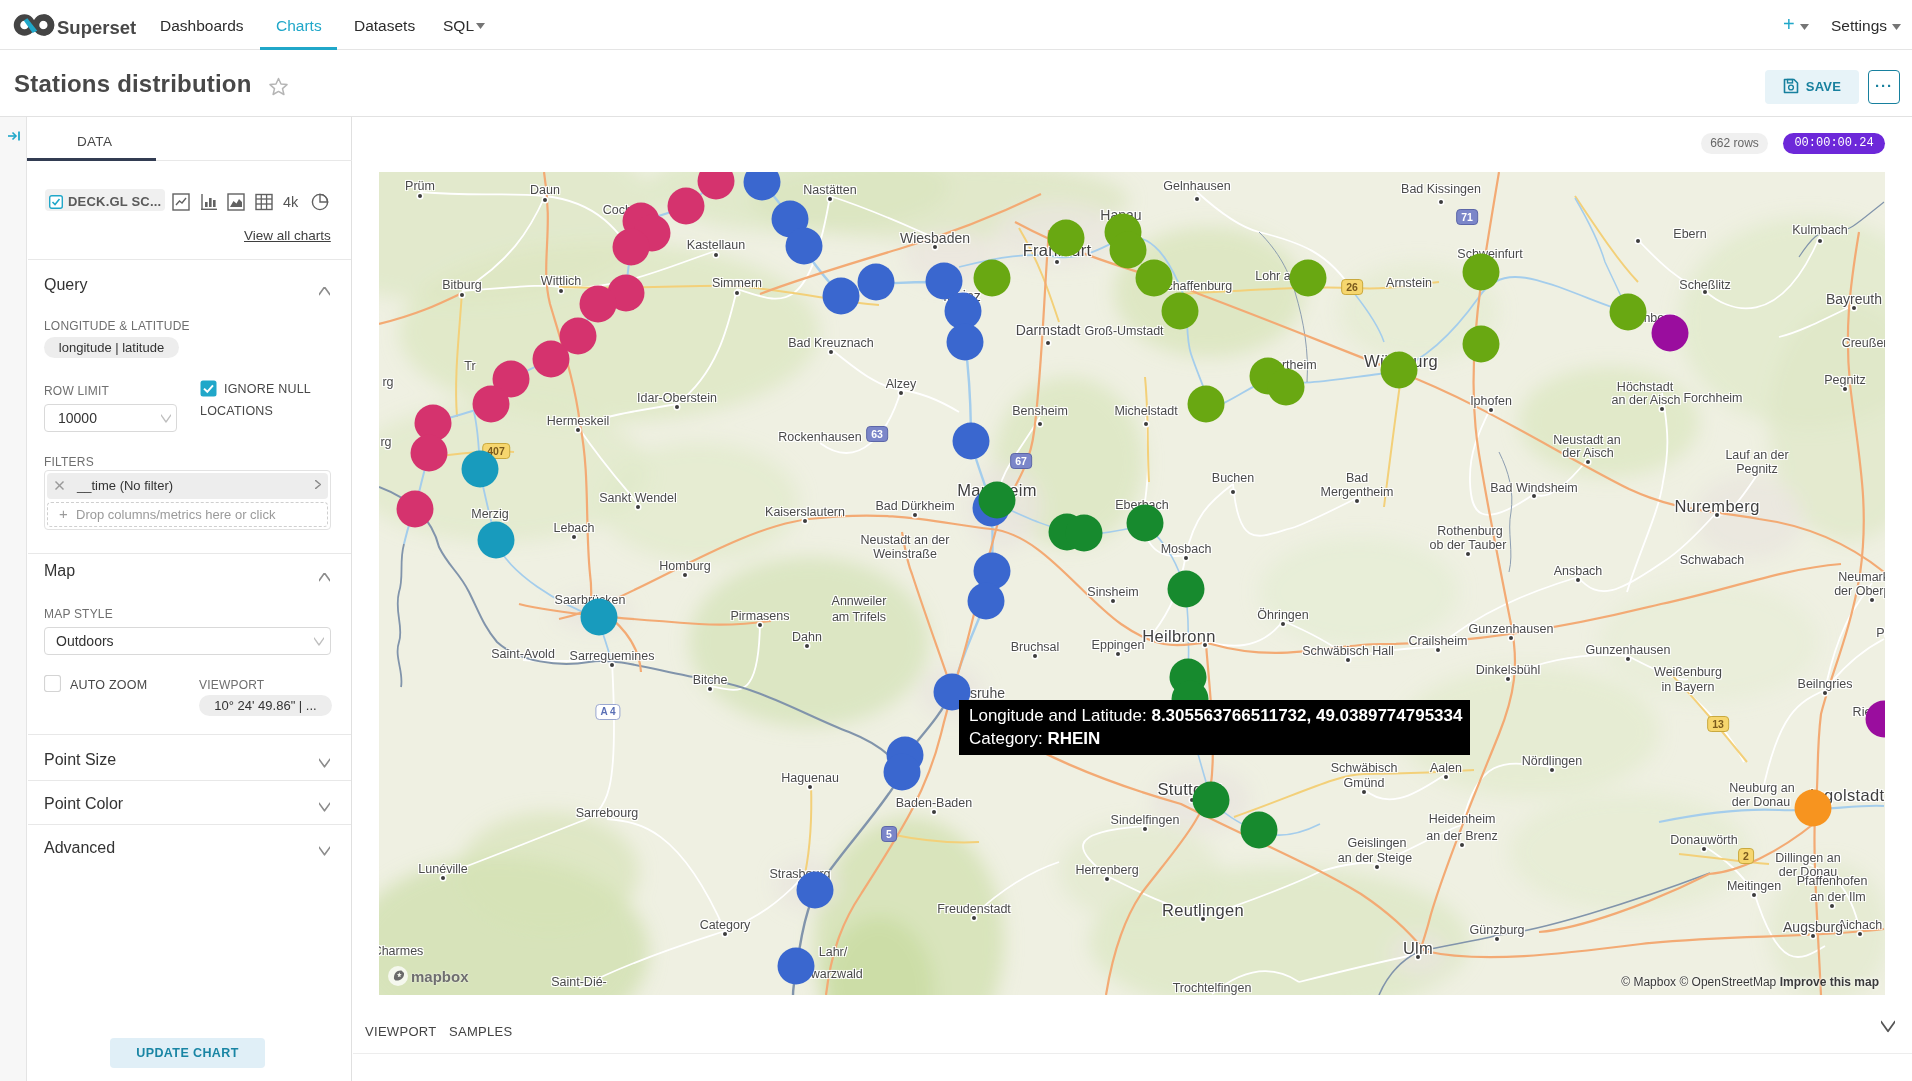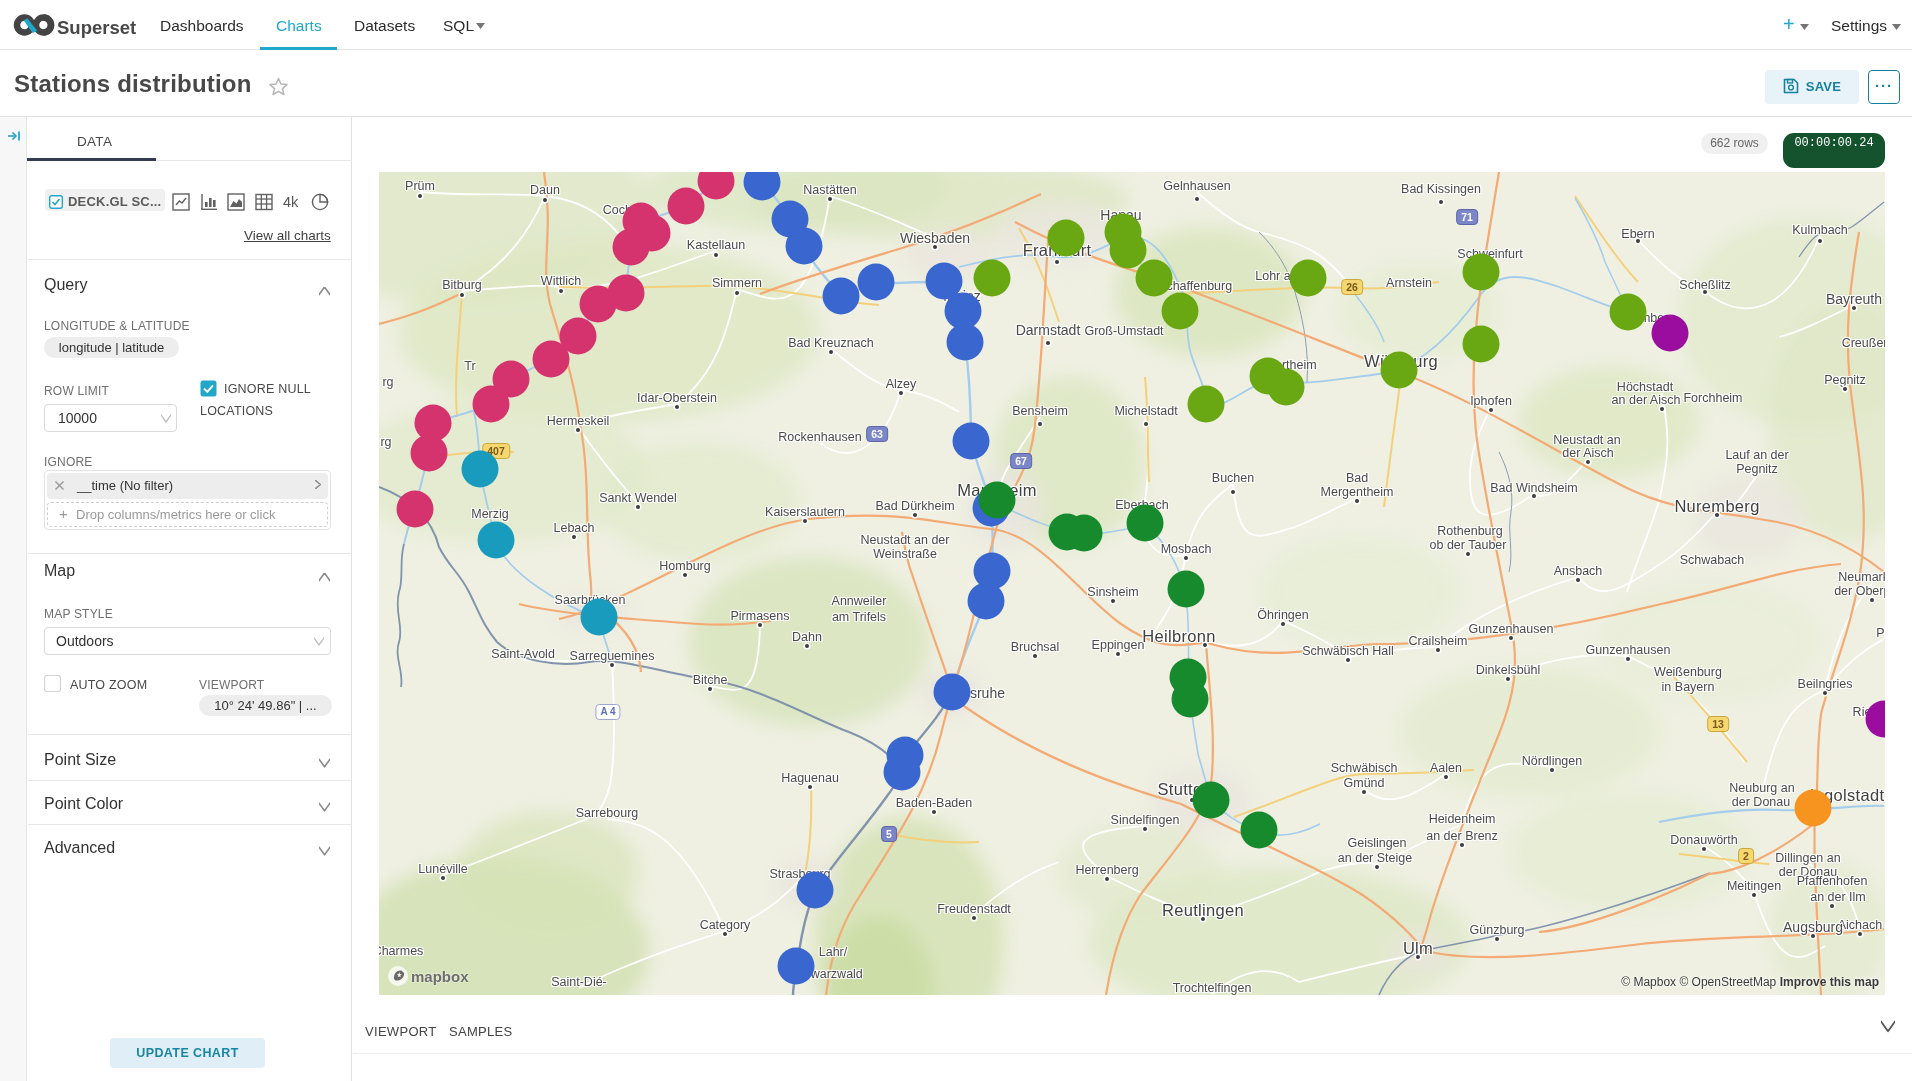--- a/index.html
+++ b/index.html
@@ -23,21 +23,21 @@
 .sechead{position:absolute;font-size:16px;color:#333;left:17px}
 .divider{position:absolute;left:1px;width:323px;height:1px;background:#e8e8e8}
 .gpill{position:absolute;background:#ededed;border-radius:11px;height:21px;font-size:13px;color:#333;
  text-align:center;white-space:nowrap}
 .selbox{position:absolute;border:1px solid #d9d9d9;border-radius:4px;background:#fff;font-size:14px;color:#333}
 #updatebtn{position:absolute;left:83px;top:921px;width:155px;height:30px;background:#e0eff7;border-radius:4px;
  color:#1985a4;font-weight:bold;font-size:12.5px;text-align:center;line-height:30px;letter-spacing:.4px}
 #chart{position:absolute;left:353px;top:117px;width:1559px;height:964px;background:#fff}
 #rowspill{position:absolute;left:1701px;top:133px;width:67px;height:21px;background:#f0f0f0;border-radius:11px;
  font-size:12px;color:#666;text-align:center;line-height:21px}
-#timerpill{position:absolute;left:1783px;top:133px;width:102px;height:35px;background:#14532d;border-radius:11px;
+#timerpill{position:absolute;left:1783px;top:133px;width:102px;height:21px;background:#6d28d9;border-radius:11px;
  font-family:"Liberation Mono",monospace;font-size:12px;color:#fff;text-align:center;line-height:21px}
 #map{position:absolute;left:379px;top:172px;width:1506px;height:823px;background:#eff0e2;overflow:hidden}
 .ml{position:absolute;color:#4a4a4a;font-size:12.5px;white-space:nowrap;transform:translate(-50%,-50%);
  text-shadow:0 0 2px #fff,0 0 2px #fff,1px 1px 0 #fff,-1px -1px 0 #fff,1px -1px 0 #fff,-1px 1px 0 #fff;z-index:3}
 .m15{font-size:14px}.m19{font-size:16.5px;color:#3f3f3f;letter-spacing:.3px}
 .tdot{position:absolute;width:4px;height:4px;border-radius:50%;background:#3c3c3c;transform:translate(-50%,-50%);
  box-shadow:0 0 0 1.5px #fff;z-index:3}
 .dot{position:absolute;width:37px;height:37px;border-radius:50%;transform:translate(-50%,-50%);z-index:5}
 .shield{position:absolute;transform:translate(-50%,-50%);font-size:10.5px;font-weight:bold;z-index:3;
  border-radius:4px;padding:1px 4px;line-height:12px}
@@ -150,21 +150,21 @@
 <div class="selbox" style="left:17px;top:287px;width:133px;height:28px;line-height:26px;padding-left:13px">10000</div>
 <svg class="abs" style="left:134px;top:297px" width="10" height="9">
       <polyline points="0,1.0 5.0,8.0 10,1.0" fill="none" stroke="#bfbfbf" stroke-width="1.3" stroke-linecap="round" stroke-linejoin="round"></polyline>
     </svg>
 <svg class="abs" style="left:173px;top:263px" width="17" height="17">
       <rect x="0.5" y="0.5" width="16" height="16" rx="2.5" fill="#20a7c9"></rect>
       <polyline points="4,8.6 7.3,11.8 13,5.4" fill="none" stroke="#fff" stroke-width="2"></polyline>
     </svg>
 <span class="lbl" style="left:197px;top:265px;color:#484848;font-size:12.5px">IGNORE NULL</span>
 <span class="lbl" style="left:173px;top:287px;color:#484848;font-size:12.5px">LOCATIONS</span>
-<span class="lbl" style="left:17px;top:338px">IGNORE</span>
+<span class="lbl" style="left:17px;top:338px">FILTERS</span>
 <div class="abs" style="left:17px;top:353px;width:287px;height:60px;border:1px solid #e2e2e2;border-radius:4px"></div>
 <div class="abs" style="left:20px;top:356px;width:281px;height:26px;background:#ededed;border-radius:4px">
   <svg class="abs" style="left:7px;top:7px" width="11" height="11">
         <line x1="1.5" y1="1.5" x2="9.5" y2="9.5" stroke="#9a9a9a" stroke-width="1.5"></line>
         <line x1="9.5" y1="1.5" x2="1.5" y2="9.5" stroke="#9a9a9a" stroke-width="1.5"></line>
       </svg>
   <span class="abs" style="left:30px;top:5px;font-size:13px;color:#333">__time (No filter)</span>
   <svg class="abs" style="left:268px;top:7px" width="6" height="9">
         <polyline points="0,0 5.3999999999999995,4.5 0,9" fill="none" stroke="#8c8c8c" stroke-width="1.5" stroke-linecap="round" stroke-linejoin="round"></polyline>
       </svg>
@@ -341,21 +341,21 @@
       <path d="M573,518 C560,480 546,442 533,402 C528,390 527,382 523,360" fill="none" stroke="#f3aa74" stroke-width="2.2"></path>
       <path d="M0,152 C40,142 60,132 83,121" fill="none" stroke="#f3aa74" stroke-width="2.2"></path>
       <path d="M212,430 C240,450 260,470 262,500" fill="none" stroke="#f3aa74" stroke-width="2.2"></path>
       <path d="M1437,650 C1400,680 1360,700 1330,702 C1270,732 1200,757 1160,760" fill="none" stroke="#f3aa74" stroke-width="2.2"></path>
     </svg>
 <div class="ml" style="left:41px;top:14px">Prüm</div>
     <div class="ml" style="left:166px;top:18px">Daun</div>
     <div class="ml" style="left:451px;top:18px">Nastätten</div>
     <div class="ml" style="left:818px;top:14px">Gelnhausen</div>
     <div class="ml" style="left:1062px;top:17px">Bad Kissingen</div>
-    <div class="ml" style="left:1259px;top:62px">Ebern</div>
+    <div class="ml" style="left:1311px;top:62px">Ebern</div>
     <div class="ml" style="left:1441px;top:58px">Kulmbach</div>
     <div class="ml" style="left:83px;top:113px">Bitburg</div>
     <div class="ml" style="left:182px;top:109px">Wittlich</div>
     <div class="ml" style="left:337px;top:73px">Kastellaun</div>
     <div class="ml" style="left:358px;top:111px">Simmern</div>
     <div class="ml" style="left:813px;top:114px">Aschaffenburg</div>
     <div class="ml" style="left:745px;top:159px">Groß-Umstadt</div>
     <div class="ml" style="left:452px;top:171px">Bad Kreuznach</div>
     <div class="ml" style="left:522px;top:212px">Alzey</div>
     <div class="ml" style="left:298px;top:226px">Idar-Oberstein</div>
@@ -614,20 +614,21 @@
     <div class="dot" style="left:705px;top:361px;background:#178a2e"></div>
     <div class="dot" style="left:766px;top:351px;background:#178a2e"></div>
     <div class="dot" style="left:807px;top:417px;background:#178a2e"></div>
     <div class="dot" style="left:809px;top:505px;background:#178a2e"></div>
     <div class="dot" style="left:811px;top:527px;background:#178a2e"></div>
     <div class="dot" style="left:832px;top:628px;background:#178a2e"></div>
     <div class="dot" style="left:880px;top:658px;background:#178a2e"></div>
     <div class="dot" style="left:1291px;top:161px;background:#9a0d9e"></div>
     <div class="dot" style="left:1505px;top:547px;background:#9a0d9e"></div>
     <div class="dot" style="left:1434px;top:636px;background:#f7941f"></div>
+<div id="tooltip">Longitude and Latitude: <b>8.305563766511732, 49.0389774795334</b><br>Category: <b>RHEIN</b></div>
 <div id="mblogo"><svg width="86" height="22">
         <circle cx="11" cy="11" r="10" fill="rgba(255,255,255,0.75)"></circle>
         <path d="M14.5 5.5 C10 5 6.5 8.5 7 14 L8.5 15.5 C14 16 17.5 12.5 17 8 Z M12.5 11.5 L10.8 12 L11.3 10.2 L9.8 9.2 L11.7 9 L12.3 7.3 L13 9.1 L14.8 9.3 L13.3 10.3 L13.7 12 Z" fill="#6a6a6a"></path>
         <text x="24" y="16.5" font-family="Liberation Sans,sans-serif" font-size="15" font-weight="bold" fill="#6e6e6e" style="text-shadow:0 0 2px #fff">mapbox</text>
       </svg></div>
 <div id="attrib">© Mapbox © OpenStreetMap <b>Improve this map</b></div>
 </div>
 <div id="tabsrow">
 <span class="btab" style="left:12px">VIEWPORT</span>
 <span class="btab" style="left:96px">SAMPLES</span>

